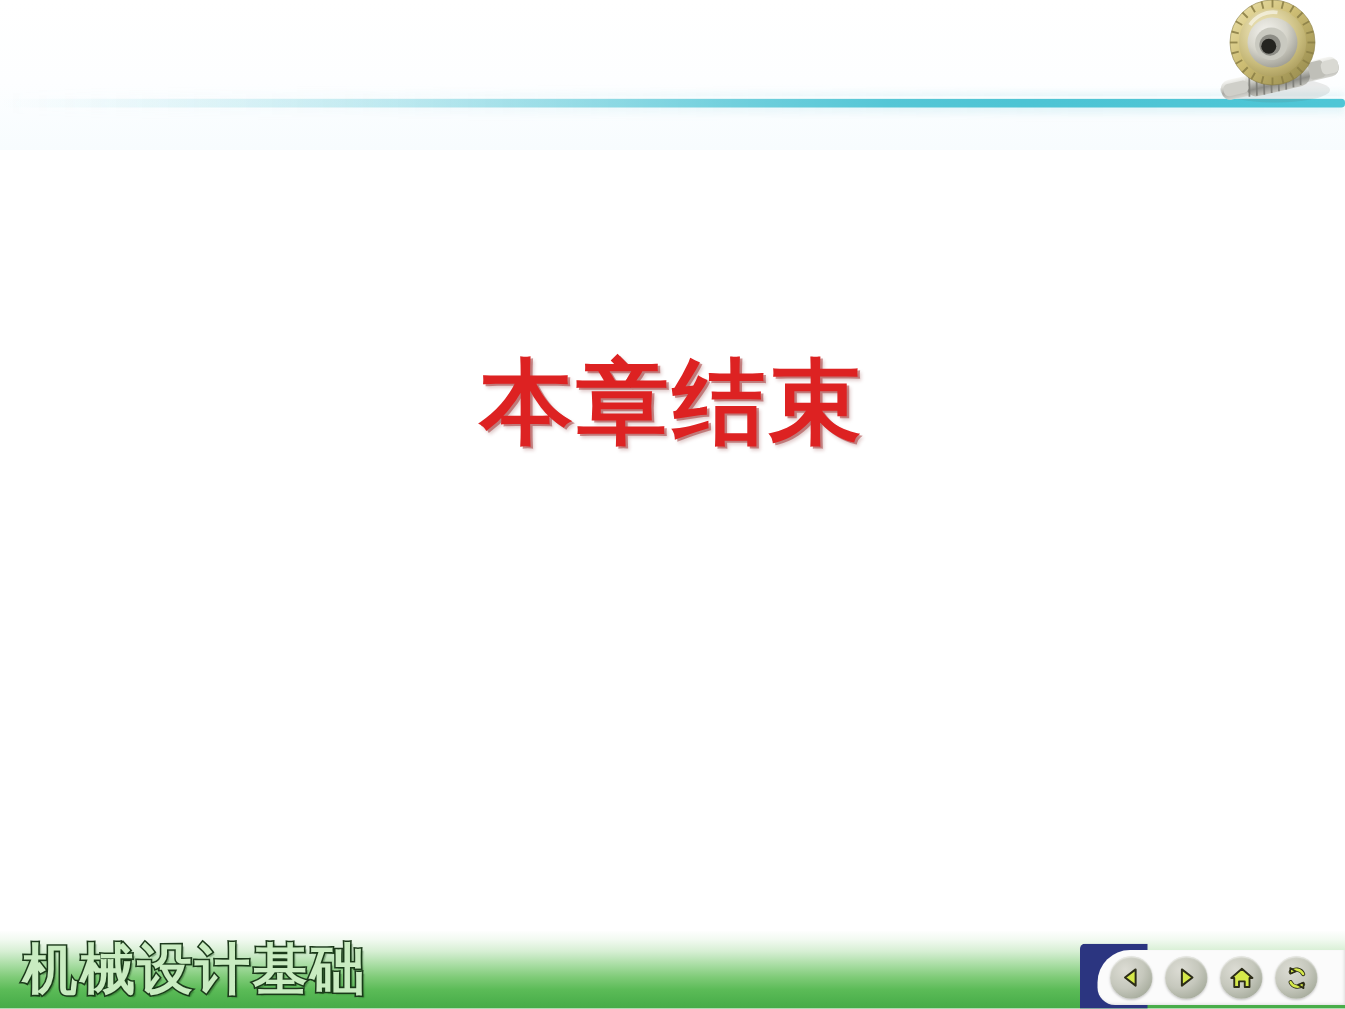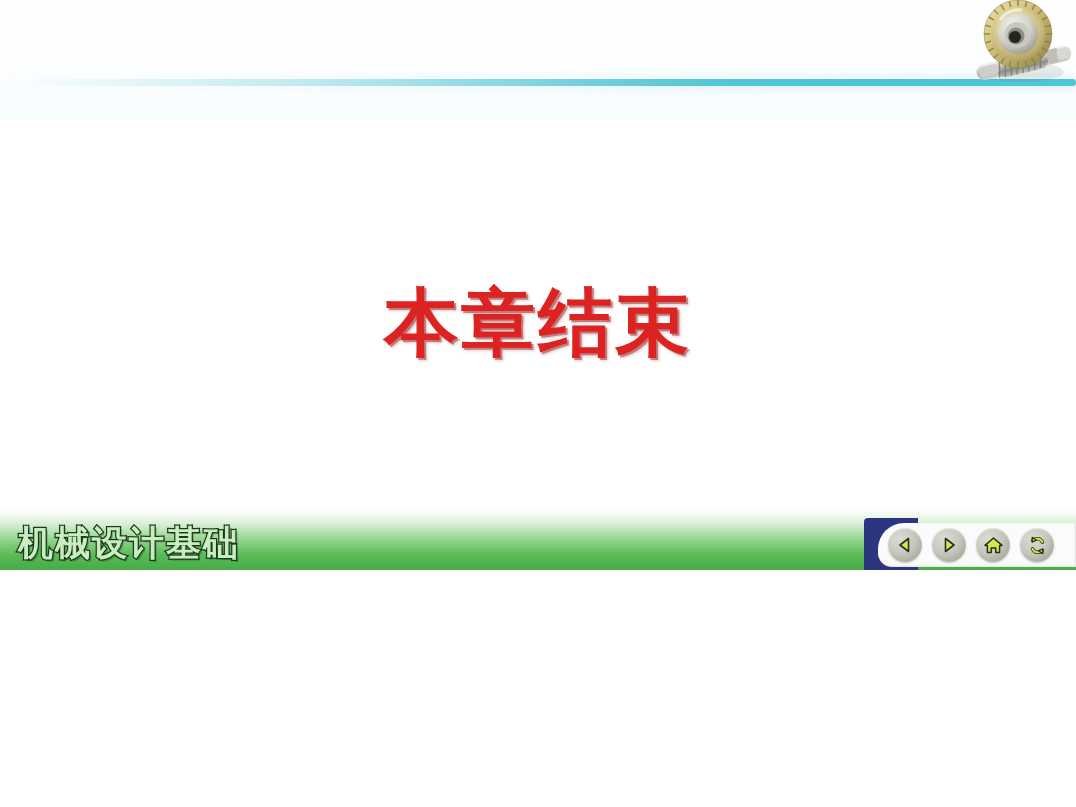--- a/index.html
+++ b/index.html
@@ -5,21 +5,21 @@
   * { margin:0; padding:0; box-sizing:border-box; }
   html, body {
     width:1076px; height:807px;
     font-family:"DejaVu Sans", sans-serif;
     background:#ffffff;
     overflow:hidden;
   }
 
   .slide {
     position:relative;
-    width:1076px; height:570px;
+    width:1076px; height:807px;
     background:#ffffff;
     overflow:hidden;
   }
 
   
   .top-tint {
     position:absolute; left:0; top:0; width:1076px; height:120px;
     background:linear-gradient(180deg, #ffffff 0%, #fdfeff 55%, #f7fcfe 100%);
     pointer-events:none;
   }
@@ -99,21 +99,21 @@
   }
   .footer-topline {
     position:absolute; left:0; top:0; width:1076px; height:1px;
     background:rgba(255,255,255,0.7);
   }
 
   
   .footer-title {
     position:absolute; left:18px; bottom:9px;
     font-family:"DejaVu Sans", sans-serif;
-    font-size:35px;
+    font-size:44px;
     font-weight:bold;
     letter-spacing:2px;
     color:#c9ecc1;
     -webkit-text-stroke:2.5px #1d3a1c;
     paint-order:stroke fill;
     text-shadow:2px 2px 1px rgba(20,60,20,0.40);
     white-space:nowrap;
     line-height:1;
     text-align:center;
   }

